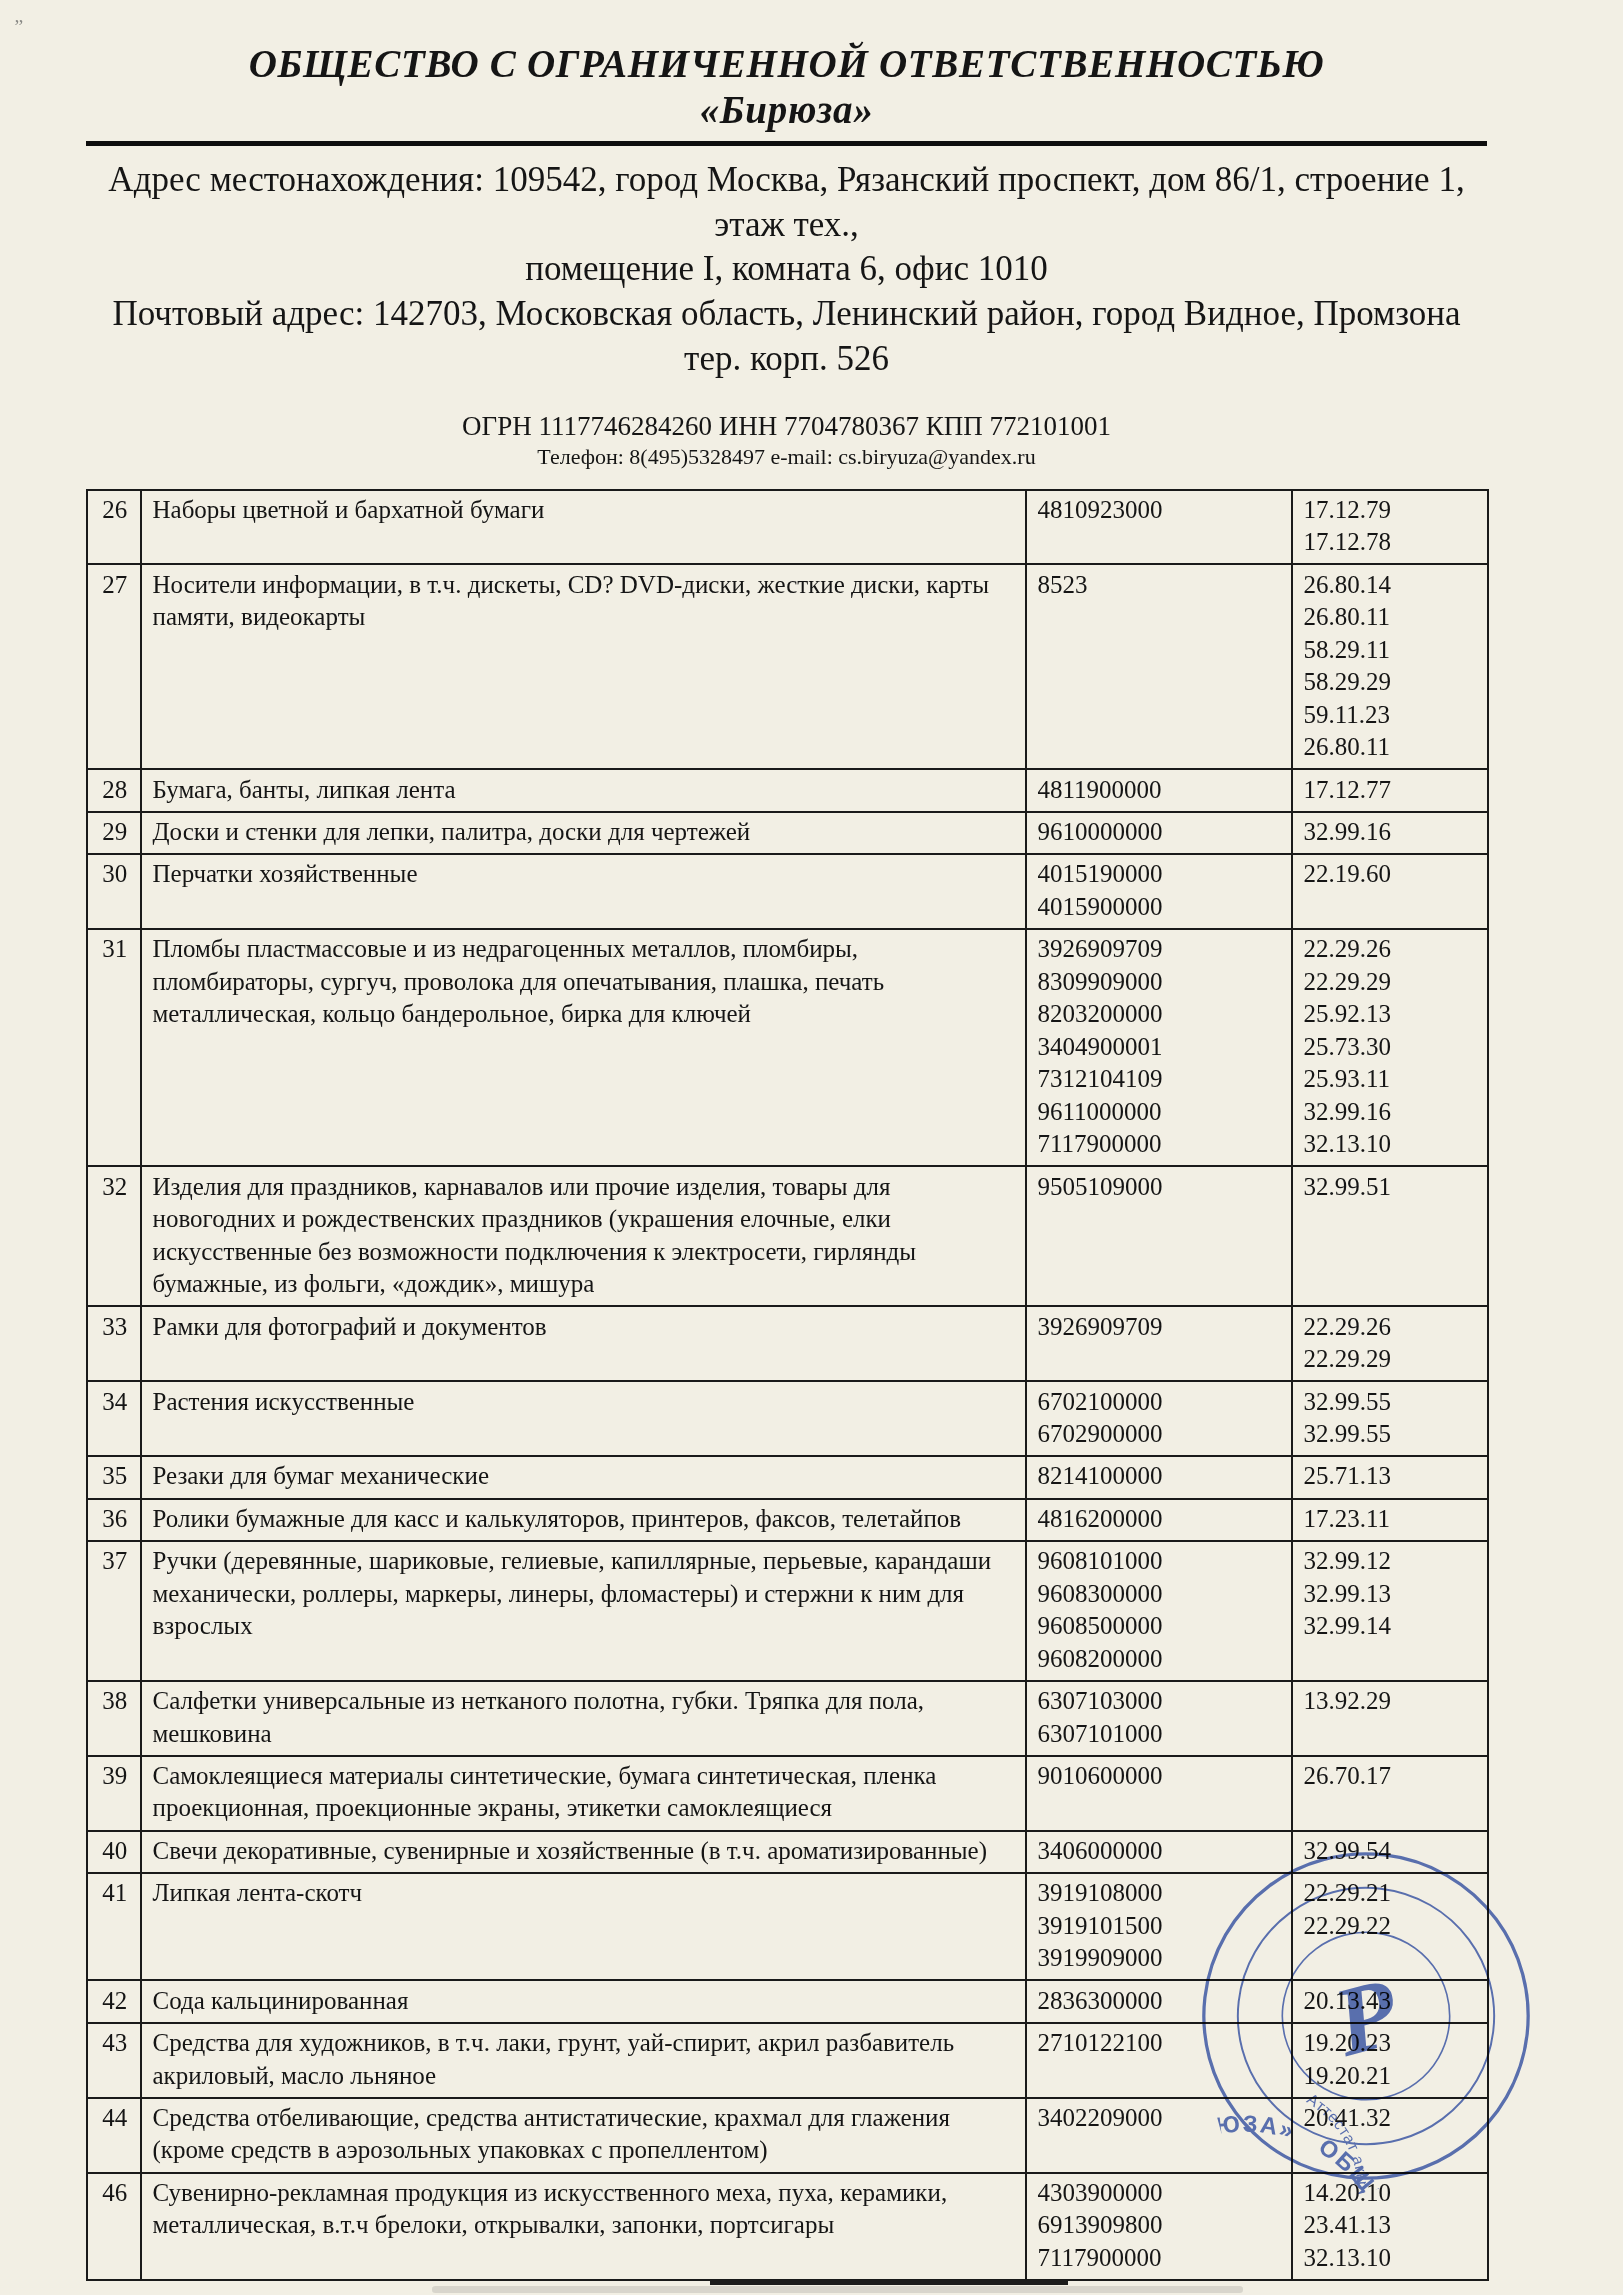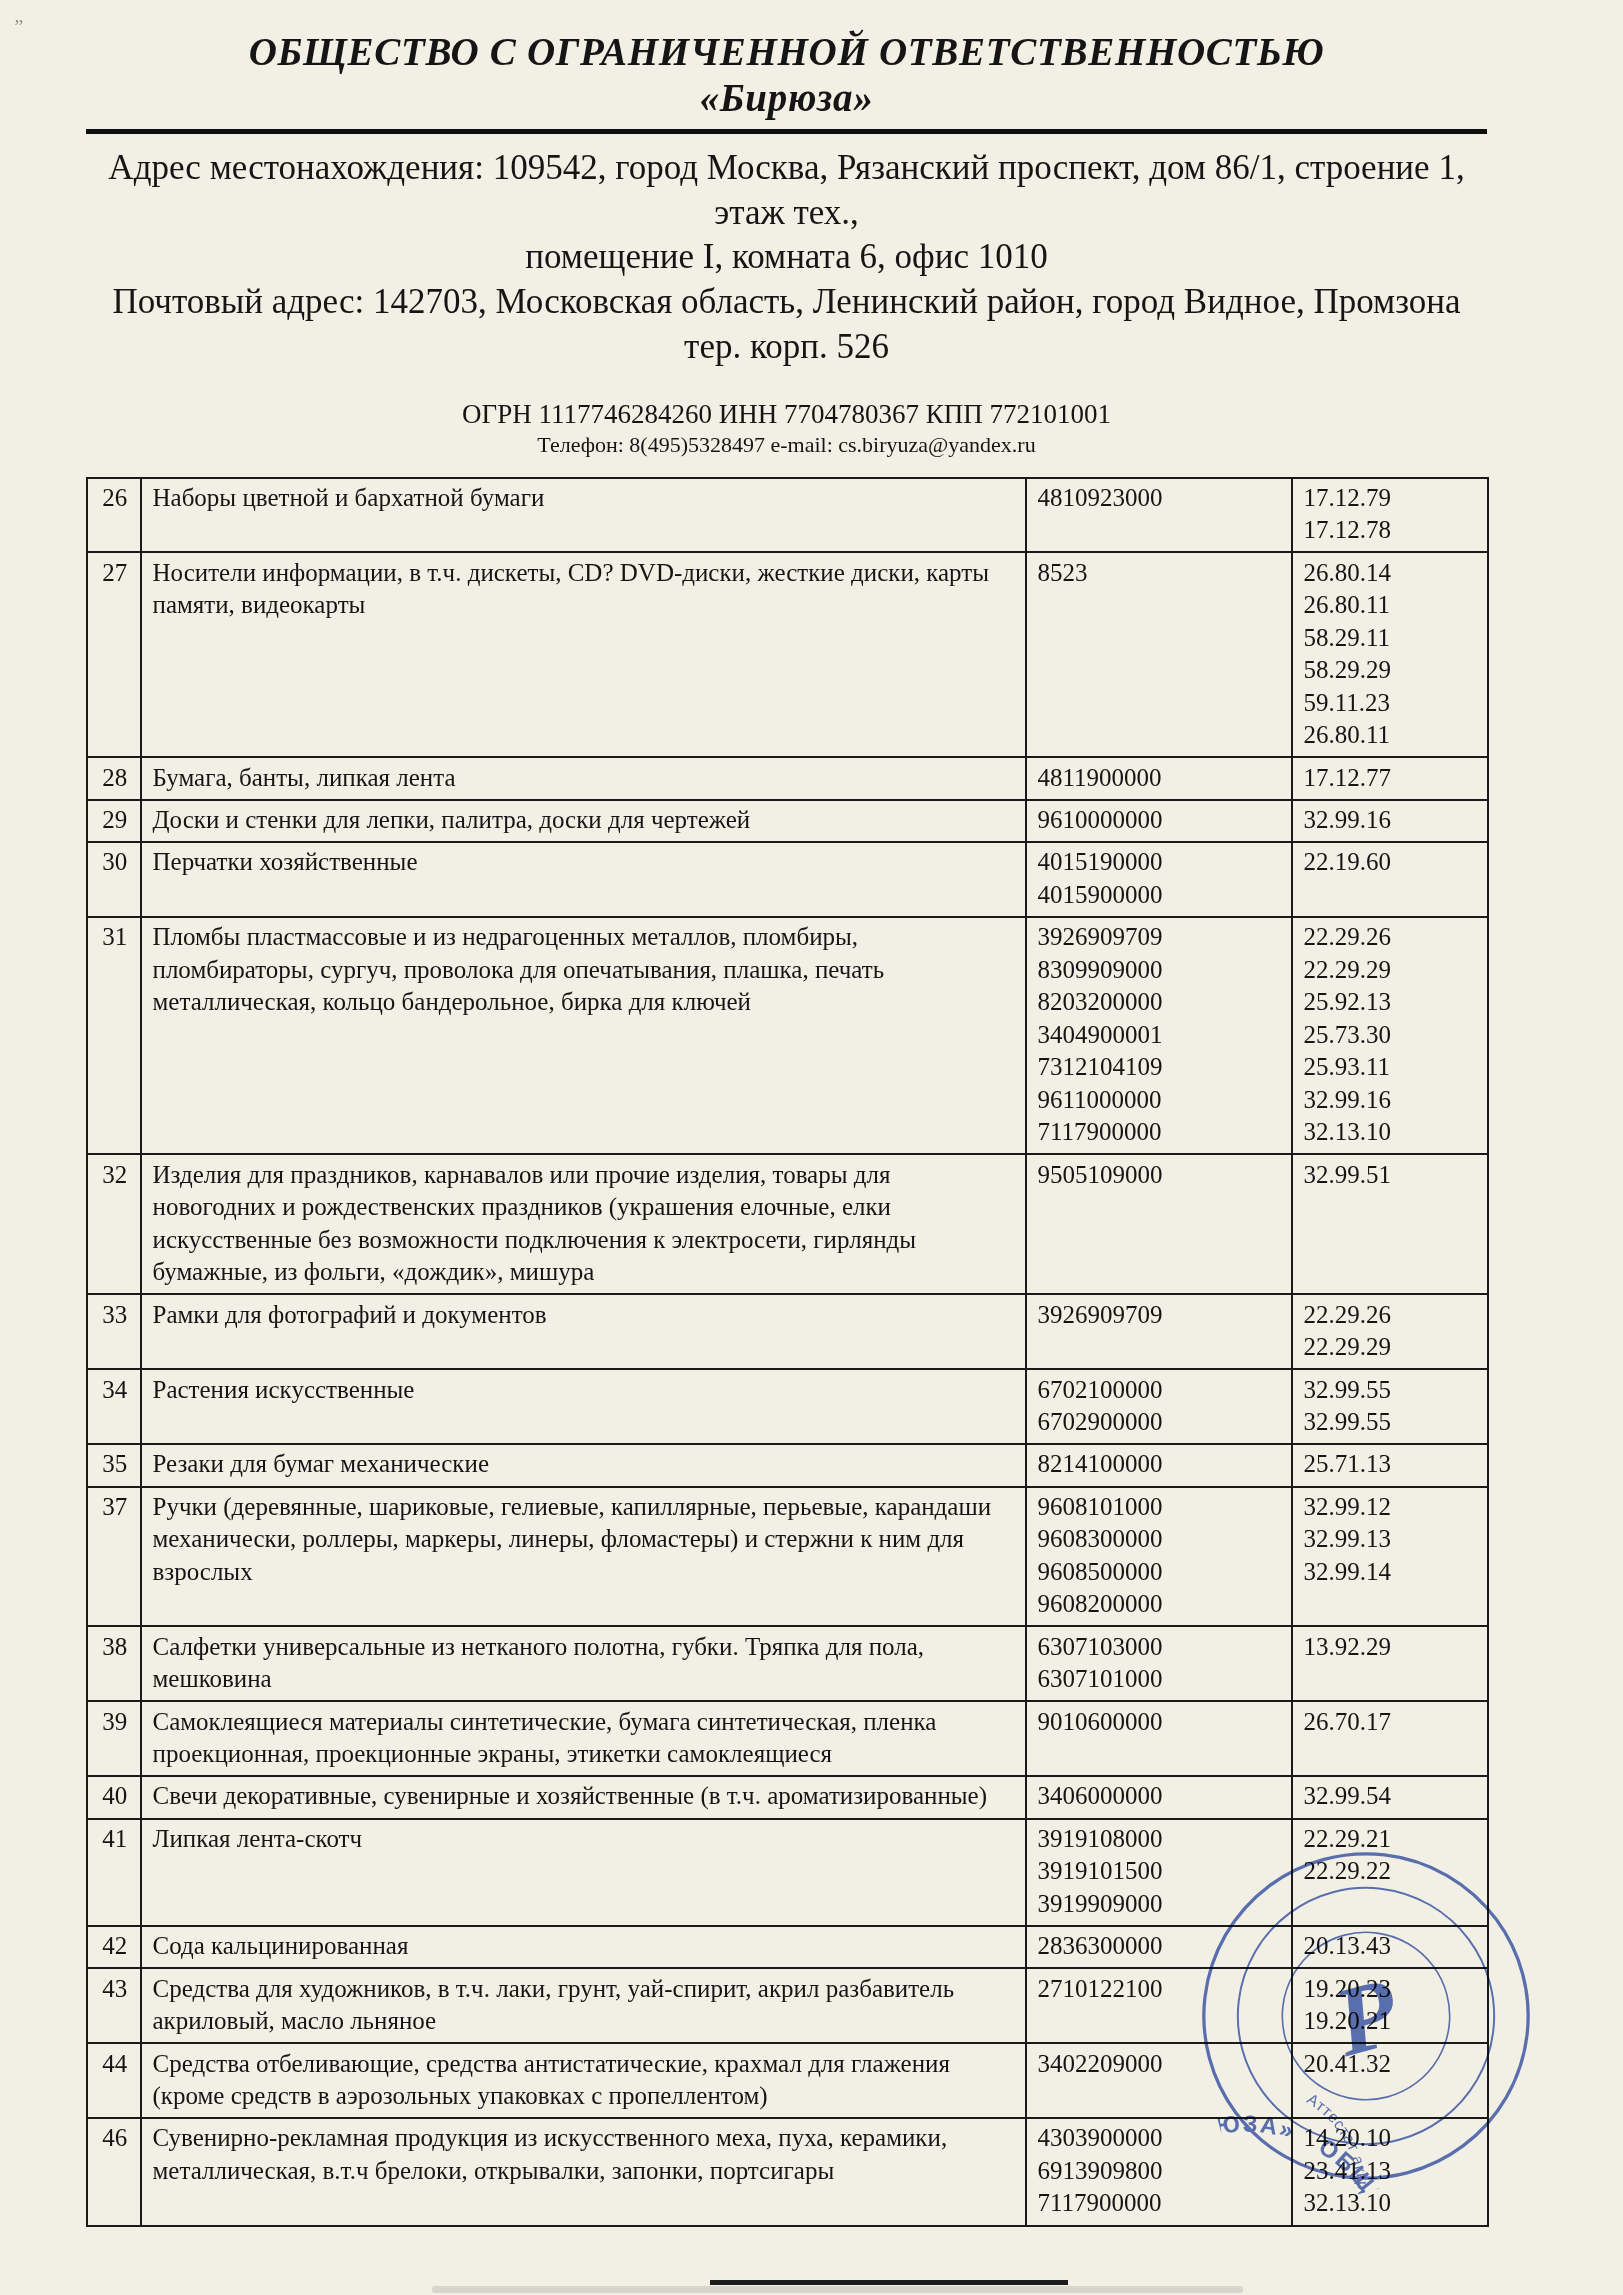--- a/index.html
+++ b/index.html
@@ -6,21 +6,21 @@
   body {
     width:1623px; height:2295px;
     background:#f2efe4;
     font-family:"Liberation Serif", serif;
     color:#151515;
     position:relative;
     overflow:hidden;
   }
   .scan-artifact { position:absolute; color:#8a8a86; font-size:19.6px; }
   .page-inner {
-    position:absolute; left:86px; top:0; width:1401px;
+    position:absolute; left:86px; top:12px; width:1401px;
   }
   .header { text-align:center; padding-top:30px; }
   .org-name, .org-alias {
     font-size:39px; font-weight:bold; font-style:italic;
     letter-spacing:0.7px; line-height:1.12;
   }
   .org-alias { margin-top:2.6px; }
   .header-rule { height:4.6px; background:#0e0e0e; margin-top:9.2px; }
   .address-block {
     font-size:35px; margin-top:12px; line-height:1.28;
@@ -181,20 +181,26 @@
 32.99.55</td>
   </tr>
 
   <tr>
     <td class="cell-num">35</td>
     <td class="cell-desc">Резаки для бумаг механические</td>
     <td class="cell-codes">8214100000</td>
     <td class="cell-okved">25.71.13</td>
   </tr>
 
+  <tr>
+    <td class="cell-num">36</td>
+    <td class="cell-desc">Ролики бумажные для касс и калькуляторов, принтеров, факсов, телетайпов</td>
+    <td class="cell-codes">4816200000</td>
+    <td class="cell-okved">17.23.11</td>
+  </tr>
 
   <tr>
     <td class="cell-num">37</td>
     <td class="cell-desc">Ручки (деревянные, шариковые, гелиевые, капиллярные, перьевые, карандаши механически, роллеры, маркеры, линеры, фломастеры) и стержни к ним для взрослых</td>
     <td class="cell-codes">9608101000
 9608300000
 9608500000
 9608200000</td>
     <td class="cell-okved">32.99.12
 32.99.13

